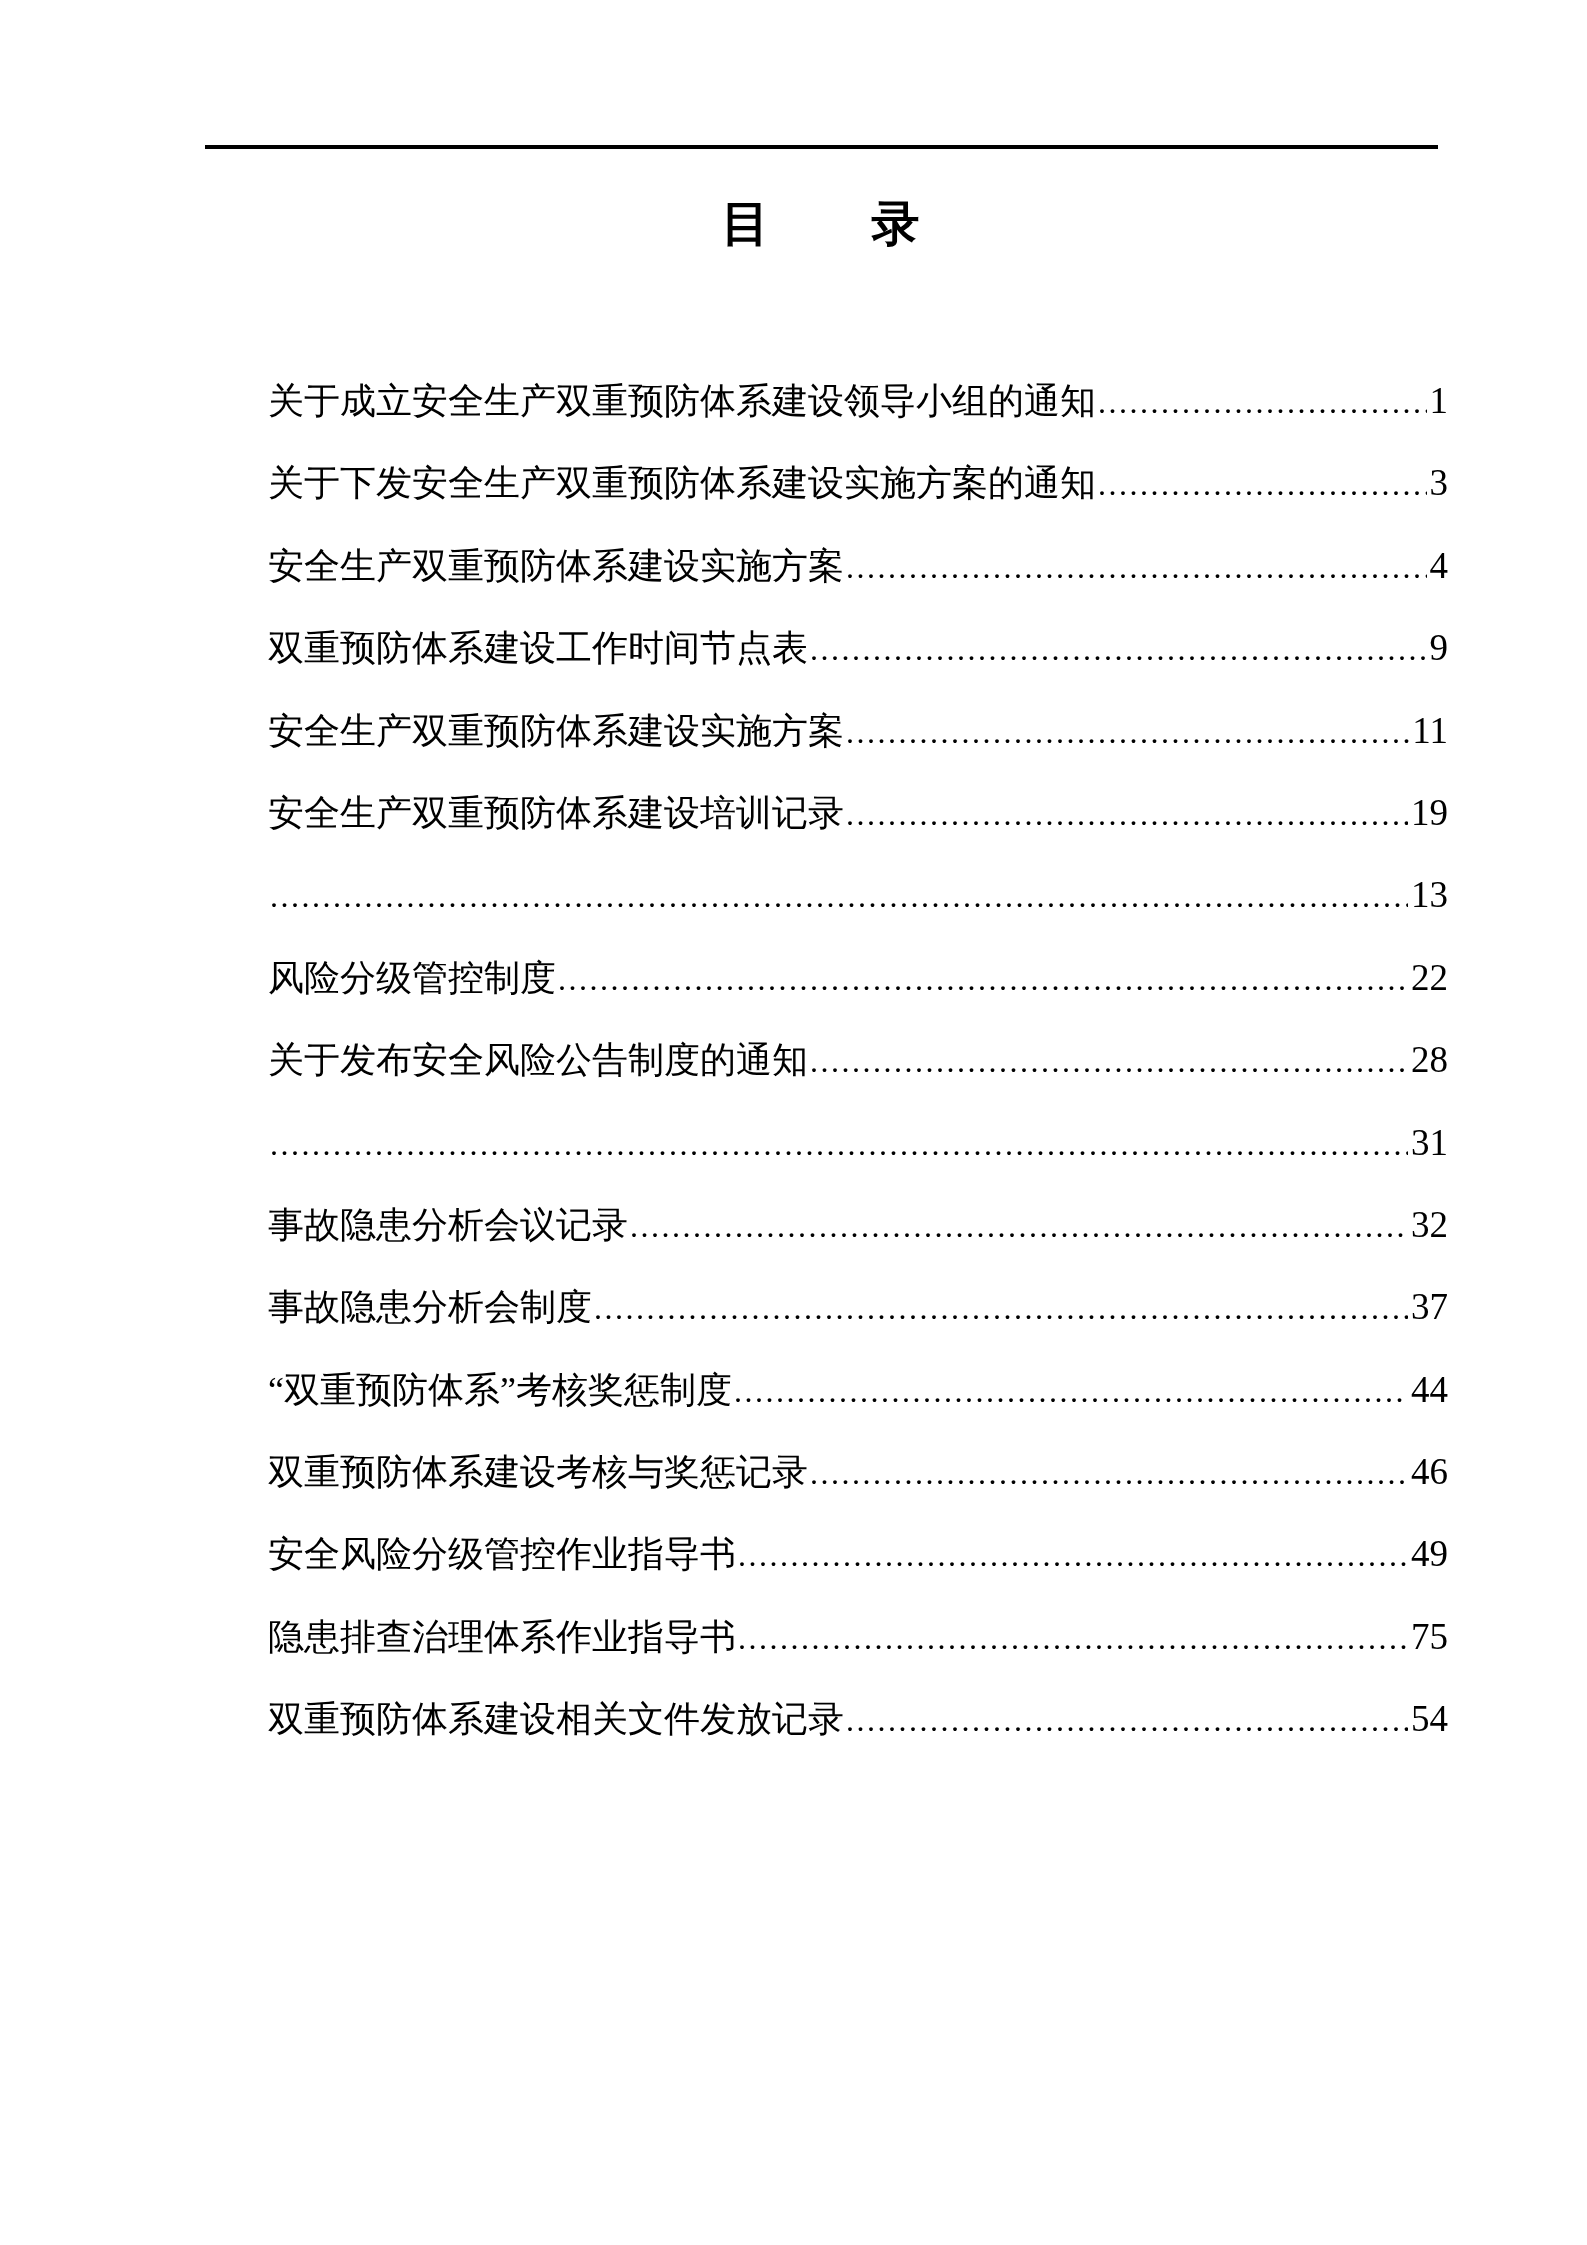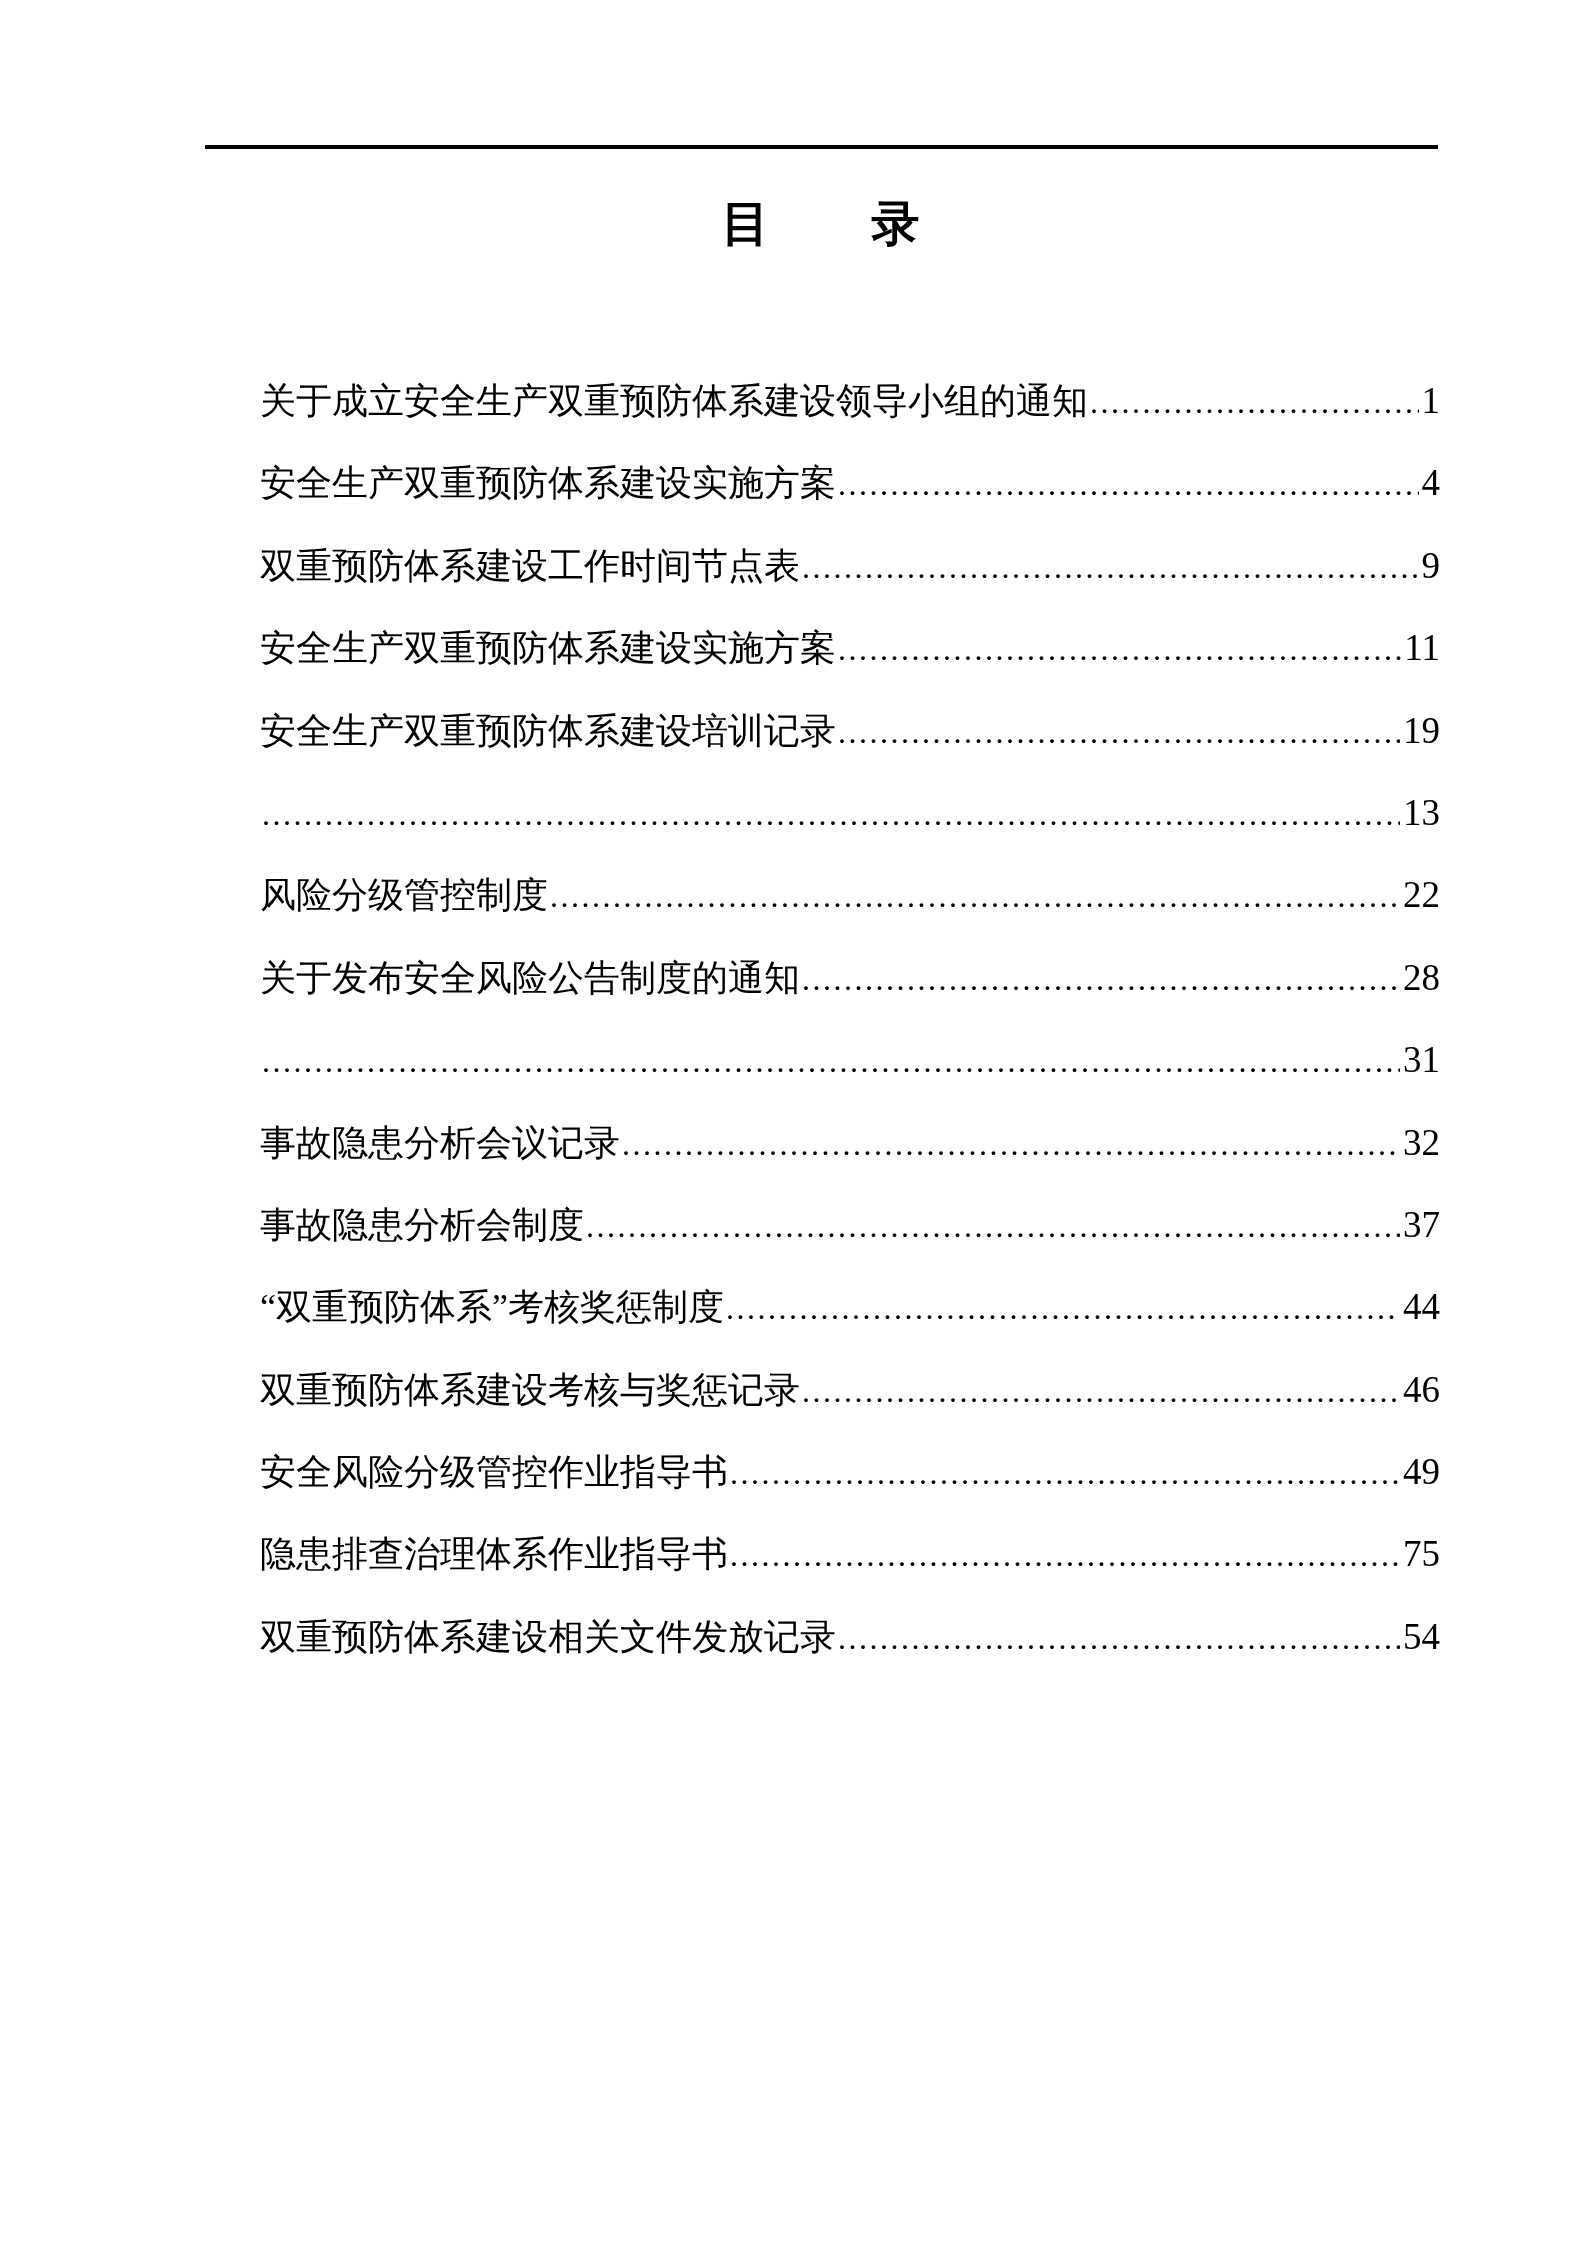--- a/index.html
+++ b/index.html
@@ -32,21 +32,21 @@
     width: 1233px;
     text-align: center;
     font-size: 48px;
     font-weight: bold;
     letter-spacing: 2px;
     white-space: pre;
   }
 
   .toc-list {
     position: absolute;
-    left: 260px;
+    left: 268px;
     top: 360px;
     width: 1180px;
     text-align: right;
   }
   .toc-row {
     display: flex;
     align-items: baseline;
     height: 82.4px;
     font-size: 36px;
     line-height: 82.4px;
@@ -82,20 +82,25 @@
 
   <div class="doc-title">目　　录</div>
 
   <div class="toc-list">
   <div class="toc-row">
     <span class="toc-text">关于成立安全生产双重预防体系建设领导小组的通知</span>
     <span class="toc-dots"></span>
     <span class="toc-page">1</span>
   </div>
 
+  <div class="toc-row">
+    <span class="toc-text">关于下发安全生产双重预防体系建设实施方案的通知</span>
+    <span class="toc-dots"></span>
+    <span class="toc-page">3</span>
+  </div>
 
   <div class="toc-row">
     <span class="toc-text">安全生产双重预防体系建设实施方案</span>
     <span class="toc-dots"></span>
     <span class="toc-page">4</span>
   </div>
 
   <div class="toc-row">
     <span class="toc-text">双重预防体系建设工作时间节点表</span>
     <span class="toc-dots"></span>

